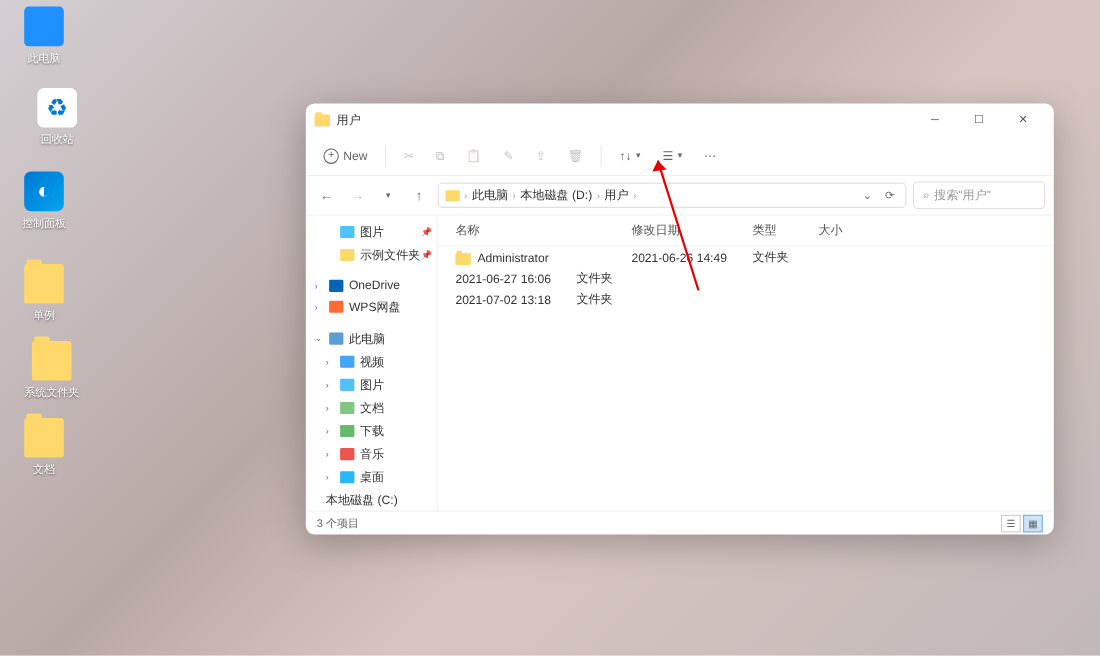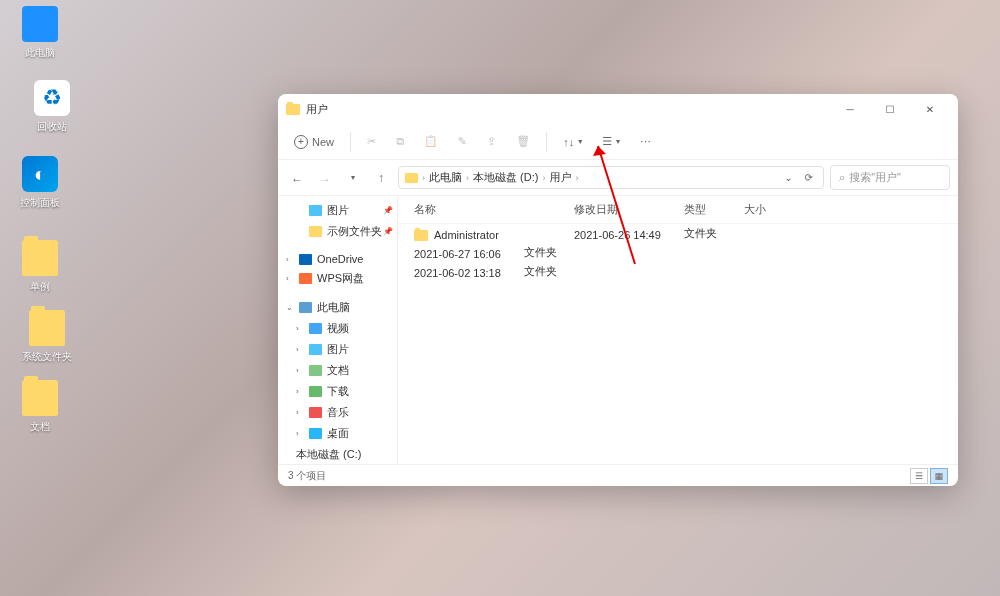--- a/index.html
+++ b/index.html
@@ -239,21 +239,21 @@
             <div class="c-date">2021-06-26 14:49</div>
             <div class="c-type">文件夹</div>
             <div class="c-size"></div>
           </div>
           <div class="row">
             <div class="c-date">2021-06-27 16:06</div>
             <div class="c-type">文件夹</div>
             <div class="c-size"></div>
           </div>
           <div class="row">
-            <div class="c-date">2021-06-02 13:18</div>
+            <div class="c-date">2021-07-02 13:18</div>
             <div class="c-type">文件夹</div>
             <div class="c-size"></div>
           </div>
         </div>
     </div>
   </div>
 
   <div class="statusbar">
     <span>3 个项目</span>
     <div class="view-btns">

